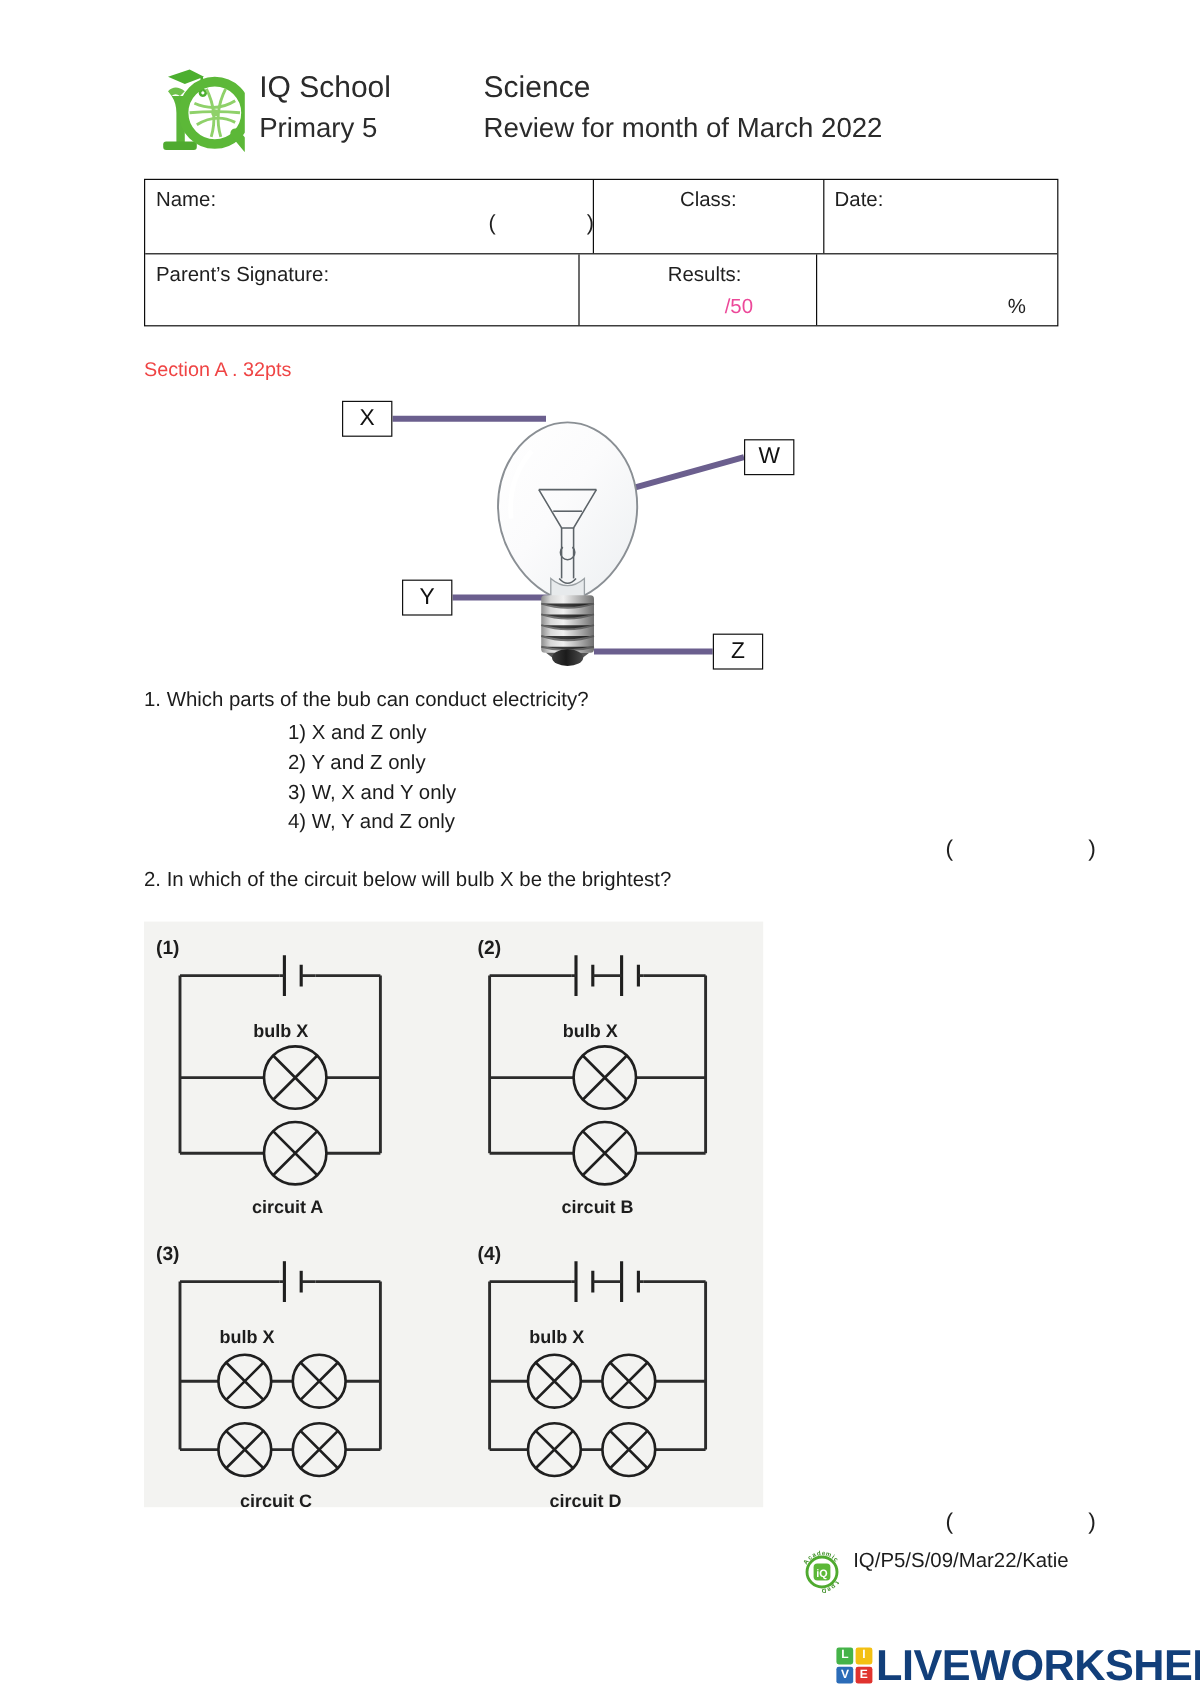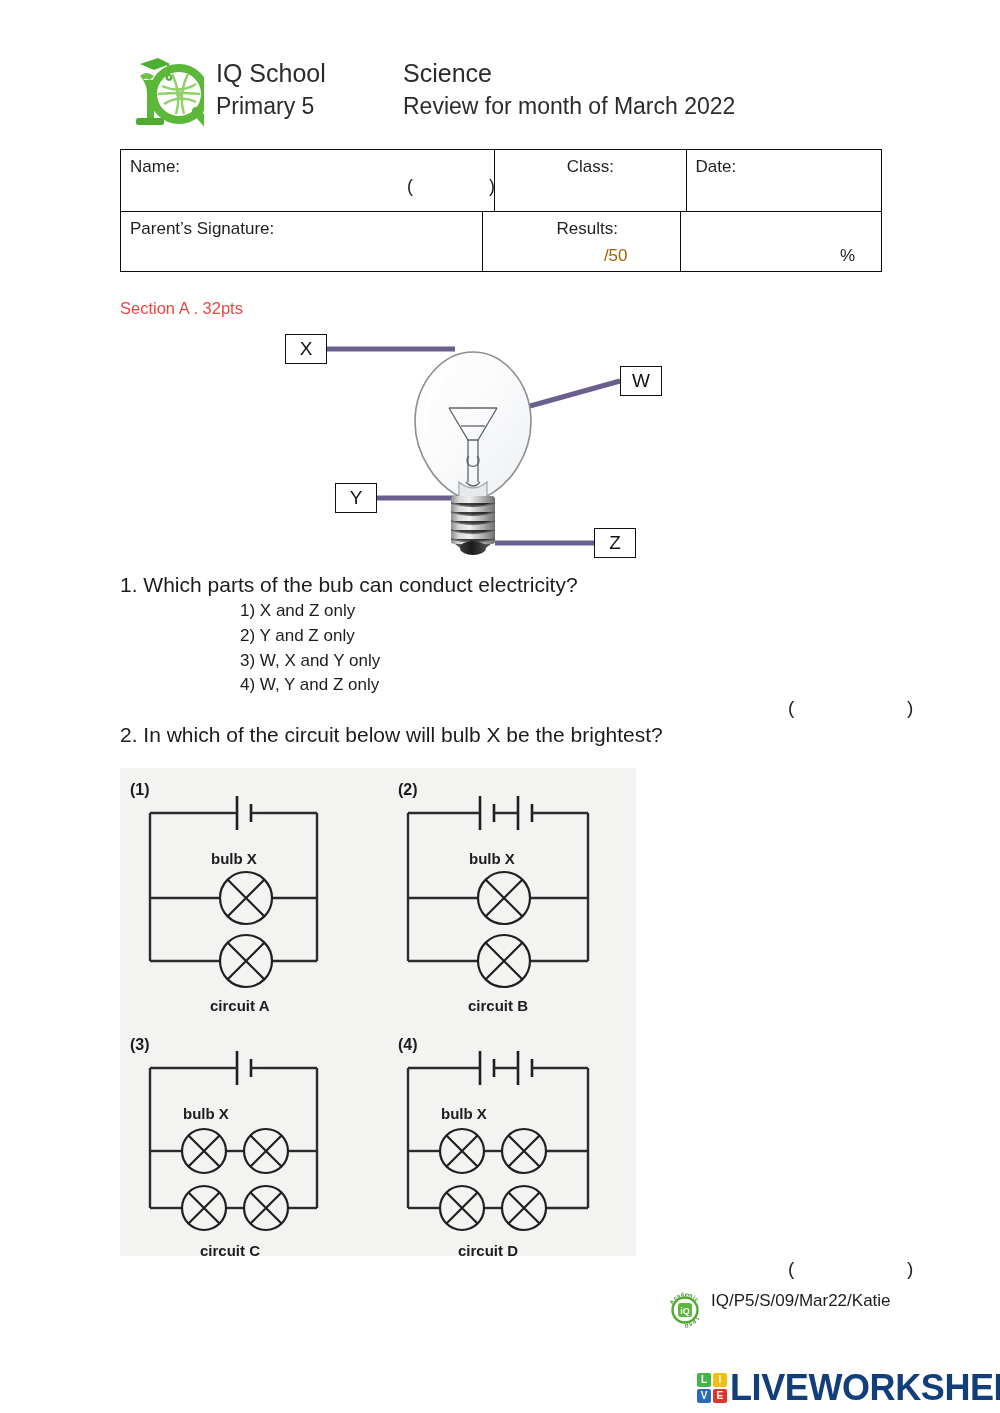--- a/index.html
+++ b/index.html
@@ -90,21 +90,21 @@
     top: 26px;
     font-size: 18px;
     letter-spacing: 22px;
     color: #1f1f1f;
   }
   .score-slot {
     position: absolute;
     right: 52px;
     bottom: 5px;
     font-size: 17px;
-    color: #a16207;
+    color: #ec4899;
   }
   .pct-slot {
     position: absolute;
     right: 26px;
     bottom: 5px;
     font-size: 17px;
     color: #1f1f1f;
   }
 
   
@@ -140,21 +140,21 @@
     height: 30px;
   }
   .lbl-X { left: 2px;   top: 4px; }
   .lbl-W { left: 337px; top: 36px; }
   .lbl-Y { left: 52px;  top: 153px; }
   .lbl-Z { left: 311px; top: 198px; }
 
   
   .q-text {
     position: absolute;
-    font-size: 21px;
+    font-size: 17px;
     color: #1c1c1c;
     white-space: nowrap;
   }
   .q1 { left: 120px; top: 573px; }
   .q2 { left: 120px; top: 723px; }
   .opts {
     position: absolute;
     left: 240px;
     top: 599px;
     font-size: 17px;

